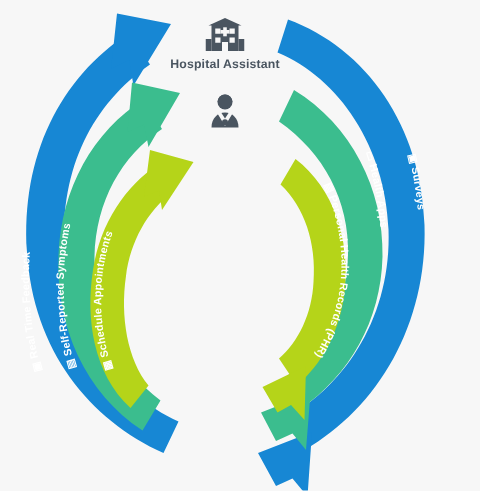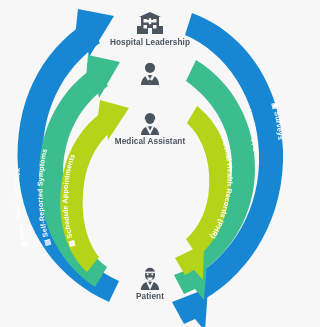--- a/index.html
+++ b/index.html
@@ -175,56 +175,31 @@
           <rect x="22" y="14" width="4" height="8" fill="#4a5560"></rect>
           <rect x="6.5" y="7" width="3.5" height="3.5" fill="#f7f7f7"></rect>
           <rect x="16" y="7" width="3.5" height="3.5" fill="#f7f7f7"></rect>
           <rect x="11.8" y="6.2" width="2.4" height="6" fill="#f7f7f7"></rect>
           <rect x="10" y="8" width="6" height="2.4" fill="#f7f7f7"></rect>
           <rect x="6.5" y="13" width="3.5" height="3.5" fill="#f7f7f7"></rect>
           <rect x="16" y="13" width="3.5" height="3.5" fill="#f7f7f7"></rect>
           <rect x="11" y="16" width="4" height="6" fill="#f7f7f7"></rect>
         </svg>
       </span>
-      <span class="actor-label">Hospital Leadership</span>
+      <span class="actor-label">Hospital Assistant</span>
     </div>
 
     <div class="actor" id="actor-physicians">
       <span class="actor-icon">
         <svg width="24" height="24" viewBox="0 0 24 24" xmlns="http://www.w3.org/2000/svg">
           <circle cx="12" cy="6" r="5" fill="#4a5560"></circle>
           <path d="M12 1 a5 5 0 0 1 5 5 h-10 a5 5 0 0 1 5 -5 z" fill="#4a5560"></path>
           <path d="M3 23 c0-6 4-10 9-10 s9 4 9 10 z" fill="#4a5560"></path>
           <path d="M9.2 12.6 L12 17 l2.8 -4.4 l2.2 1.1 L12 22 L7 13.7 z" fill="#f7f7f7"></path>
           <circle cx="12" cy="19.5" r="2" fill="#4a5560"></circle>
         </svg>
       </span>
     </div>
 
-    <div class="actor" id="actor-assistant">
-      <span class="actor-icon">
-        <svg width="22" height="23" viewBox="0 0 22 23" xmlns="http://www.w3.org/2000/svg">
-          <path d="M11 1 a5.2 5.2 0 0 1 5.2 5.2 v1.3 h-10.4 v-1.3 A5.2 5.2 0 0 1 11 1 z" fill="#4a5560"></path>
-          <circle cx="11" cy="7.6" r="4.4" fill="#4a5560"></circle>
-          <path d="M2 23 c0-5.4 4-8.8 9-8.8 s9 3.4 9 8.8 z" fill="#4a5560"></path>
-          <path d="M8.6 14.1 L11 18.6 l2.4 -4.5 l1.6 0.9 L11 23 L7 15 z" fill="#f7f7f7"></path>
-        </svg>
-      </span>
-      <span class="actor-label">Medical Assistant</span>
-    </div>
-
-    <div class="actor" id="actor-patient">
-      <span class="actor-icon">
-        <svg width="22" height="23" viewBox="0 0 22 23" xmlns="http://www.w3.org/2000/svg">
-          <path d="M11 0.8 a5 5 0 0 1 5 5 v2.6 a5 5 0 0 1 -10 0 V5.8 a5 5 0 0 1 5 -5 z" fill="#4a5560"></path>
-          <rect x="6" y="4.6" width="10" height="1.6" fill="#f7f7f7"></rect>
-          <circle cx="8.7" cy="7.4" r="0.95" fill="#f7f7f7"></circle>
-          <circle cx="13.3" cy="7.4" r="0.95" fill="#f7f7f7"></circle>
-          <path d="M8.4 10.4 h5.2 a2.6 2.6 0 0 1 -5.2 0 z" fill="#f7f7f7"></path>
-          <path d="M1.8 23 c0-5.2 4.1-8.6 9.2-8.6 s9.2 3.4 9.2 8.6 z" fill="#4a5560"></path>
-          <path d="M8.8 14.3 L11 18.3 l2.2 -4 l1.5 0.8 L11 23 L7.3 15.1 z" fill="#f7f7f7"></path>
-        </svg>
-      </span>
-      <span class="actor-label">Patient</span>
-    </div>
+
 
   </div>
 </div>
 
 </body></html>

